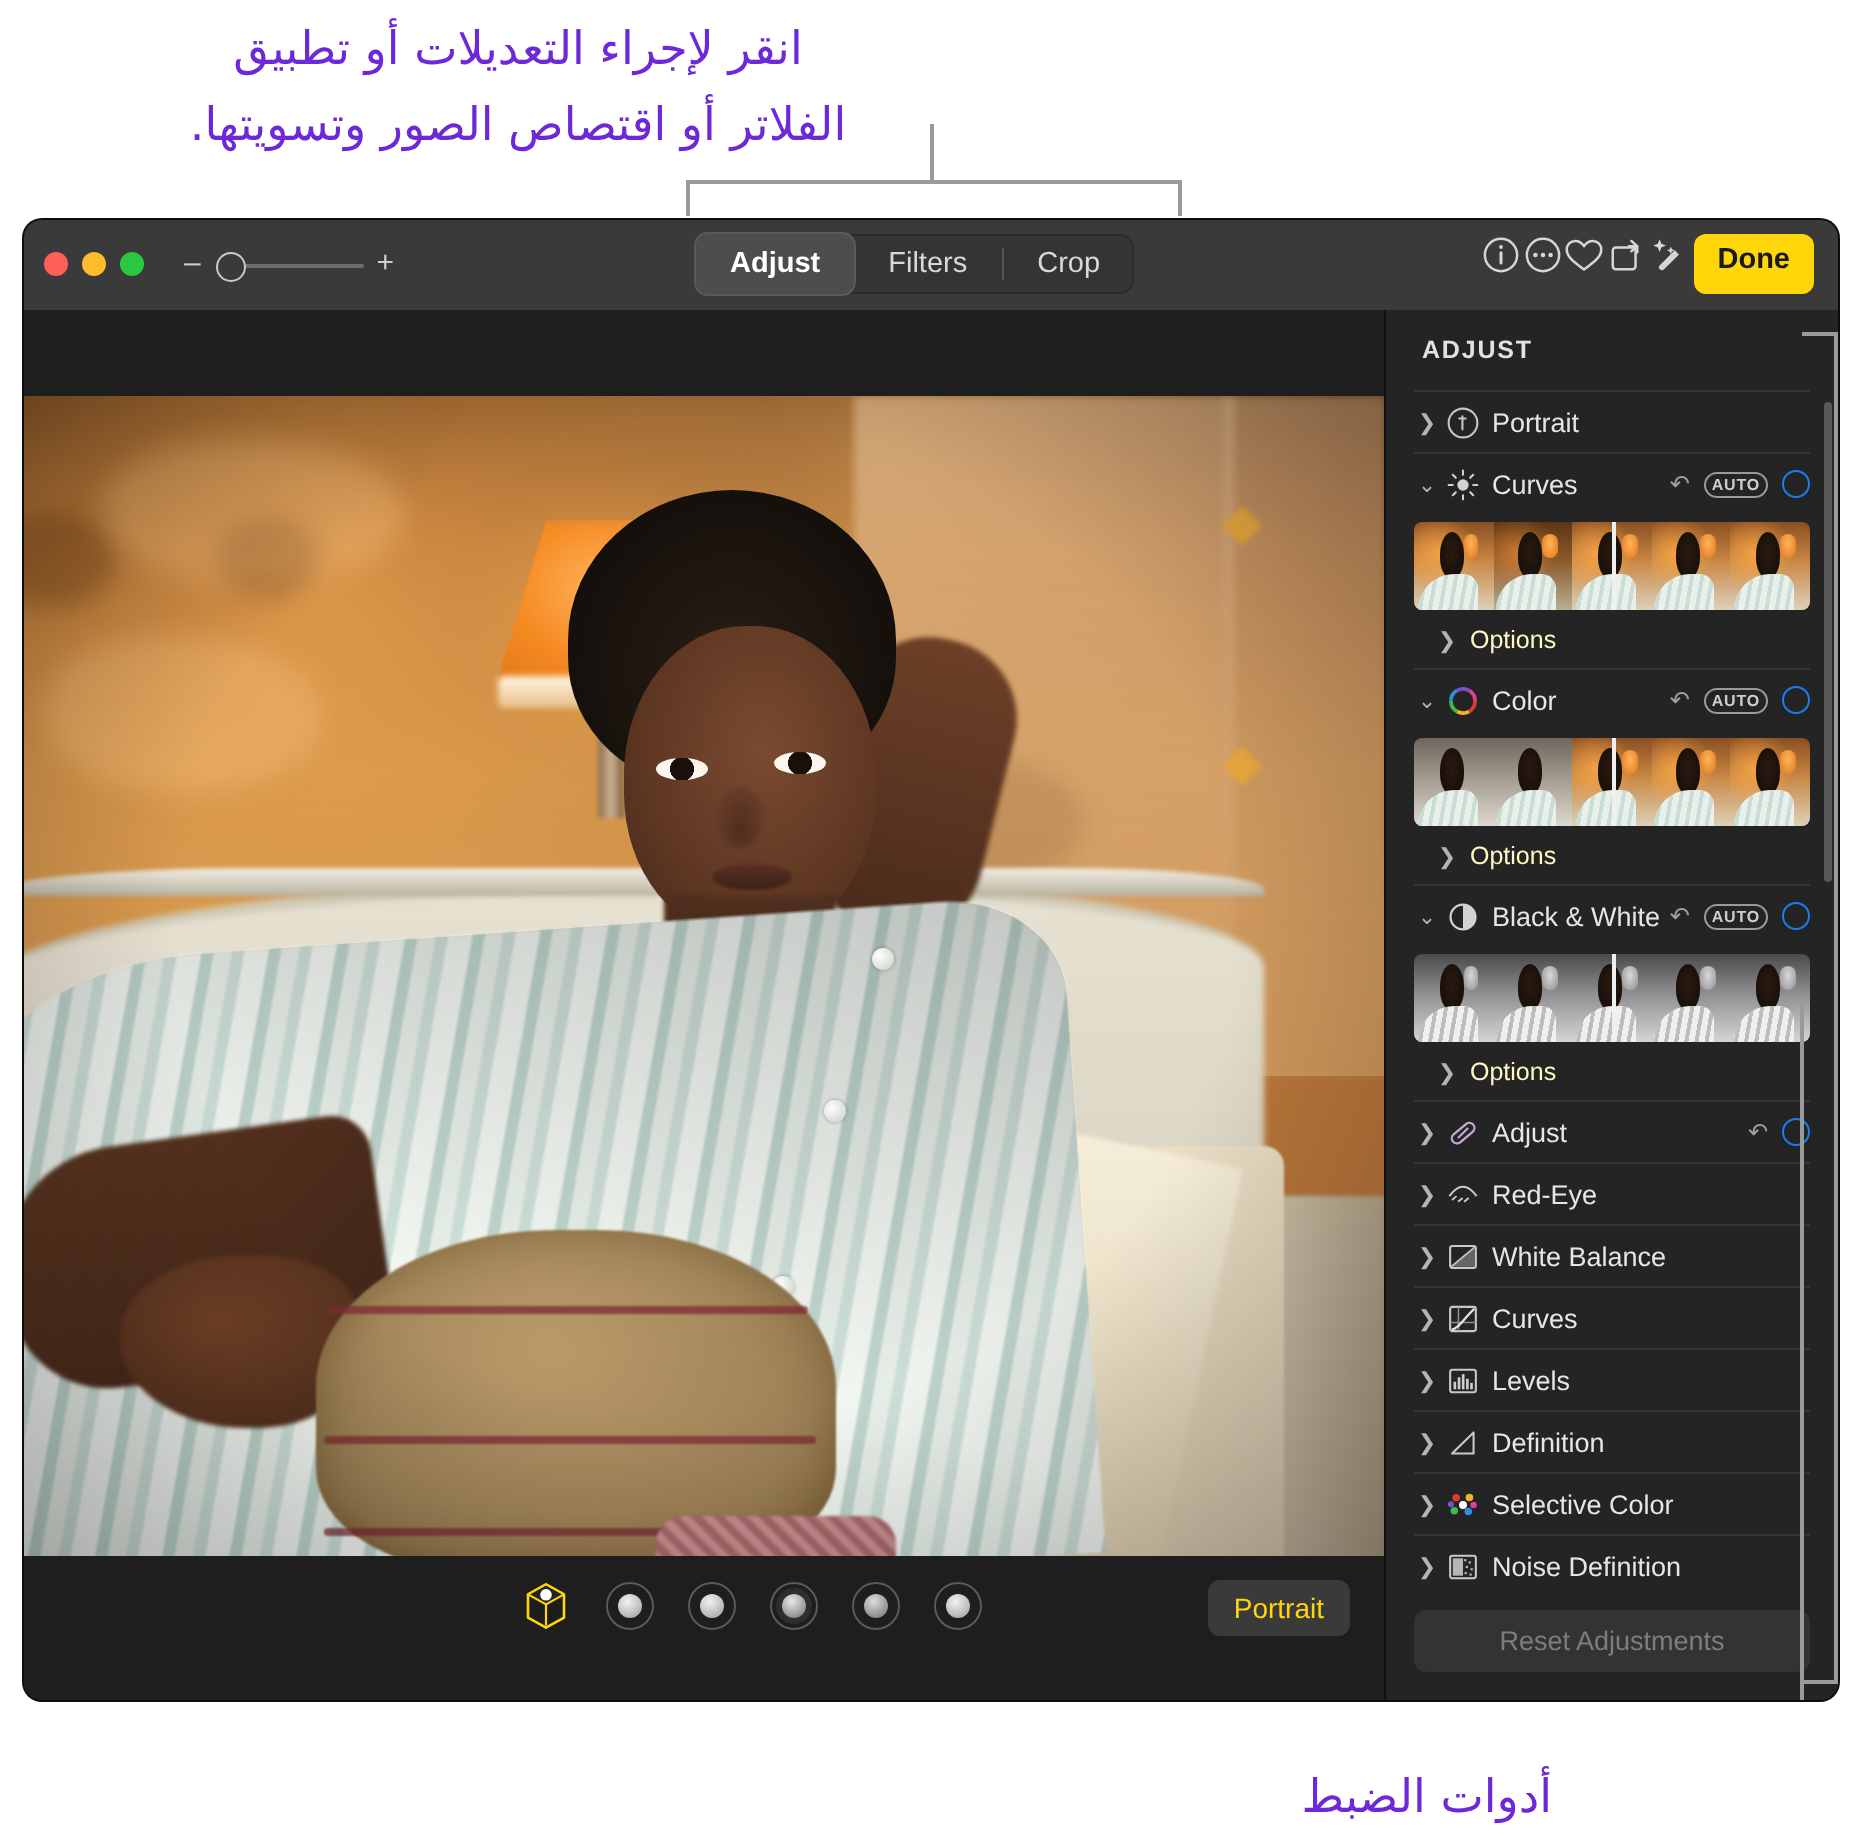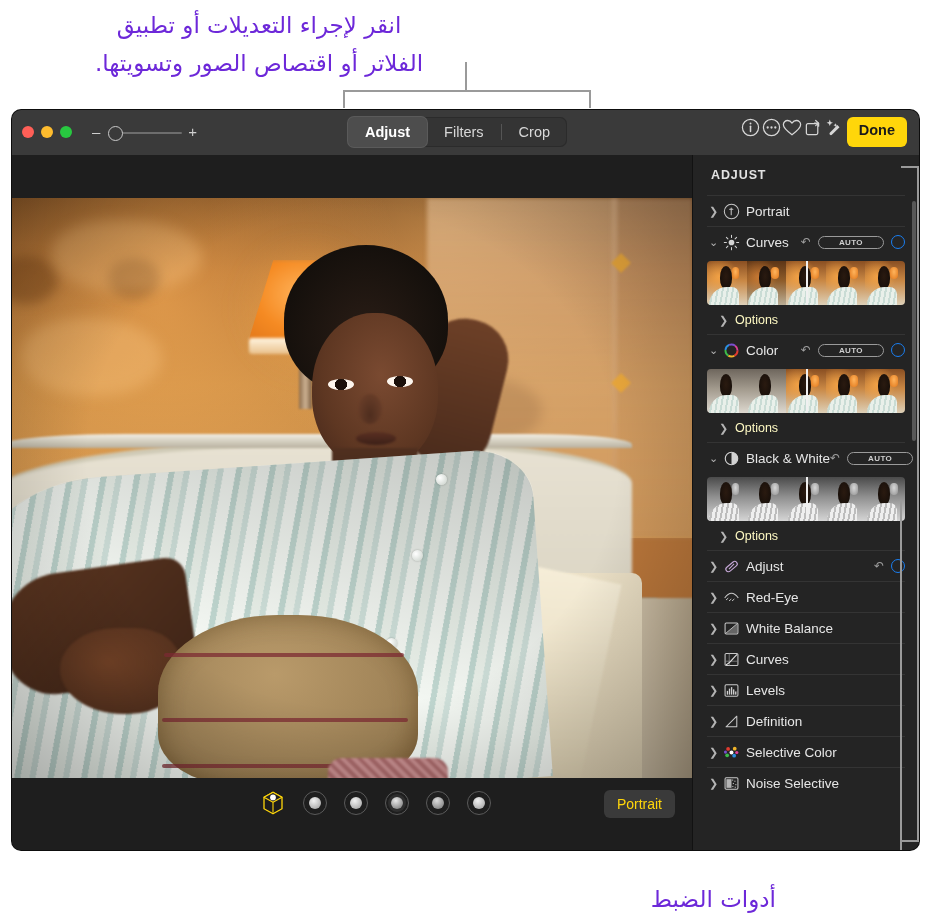--- a/index.html
+++ b/index.html
@@ -234,21 +234,21 @@
   }
   .row.first{border-top:1px solid #343434;}
   .chev{width:13px;color:#b4b4b4;font-size:11px;flex:0 0 13px;text-align:center;cursor:default;}
   .ic{width:18px;height:18px;margin:0 6px 0 2px;display:flex;align-items:center;justify-content:center;flex:0 0 18px;}
   .ic svg{display:block;}
   .rlabel{color:#e6e6e6;font-size:13.5px;flex:1 1 auto;white-space:nowrap;}
   .rctrls{display:flex;align-items:center;gap:7px;}
   .undo{color:#9e9e9e;font-size:12px;cursor:default;}
   .auto{
     border:1px solid #9a9a9a;color:#cfcfcf;font-size:8px;font-weight:bold;
-    border-radius:7px;padding:1px 20px;letter-spacing:.4px;cursor:default;
+    border-radius:7px;padding:1px 3px;letter-spacing:.4px;cursor:default;
   }
   .knob{width:12px;height:12px;border-radius:50%;border:1.8px solid #1a7ef0;cursor:default;}
   .thumbstrip{
     margin:4px 14px 0 14px;height:44px;border-radius:4px;overflow:hidden;display:flex;position:relative;
   }
   .thumb{flex:1 1 0;height:44px;position:relative;}
   .strip-div{position:absolute;left:50%;top:0;width:2px;height:44px;background:#f0f0f0;}
   .opt-row{display:flex;align-items:center;margin:5px 14px 4px 14px;height:20px;}
   .opt-row .chev{margin-left:10px;}
   .opt-label{color:#fef9c3;font-size:12.5px;margin-left:5px;}
@@ -705,27 +705,30 @@
               <g fill="#b5b5b5">
                 <rect x="9.6" y="4.8" width="1.2" height="1.2"></rect>
                 <rect x="12" y="6" width="1.2" height="1.2"></rect>
                 <rect x="10.4" y="8.4" width="1.2" height="1.2"></rect>
                 <rect x="13" y="9.6" width="1.2" height="1.2"></rect>
                 <rect x="9.8" y="11.6" width="1.2" height="1.2"></rect>
                 <rect x="12.4" y="12.4" width="1.2" height="1.2"></rect>
               </g>
             </svg>
         </span>
-        <span class="rlabel">Noise Selective</span>
+        <span class="rlabel">Noise Definition</span>
       </div>
 
     </div>
 
     <div id="sb-scrollbar"></div>
 
+    <div id="reset-wrap">
+      <div id="reset-btn">Reset Adjustments</div>
+    </div>
   </div>
 </div>
 
 <div class="bracket">
   <div class="br-line" style="left:917px;top:166px;width:2px;height:676px;"></div>
   <div class="br-line" style="left:901px;top:166px;width:18px;height:2px;"></div>
   <div class="br-line" style="left:901px;top:840px;width:18px;height:2px;"></div>
   <div class="br-line" style="left:900px;top:500px;width:2px;height:350px;"></div>
 </div>
 

